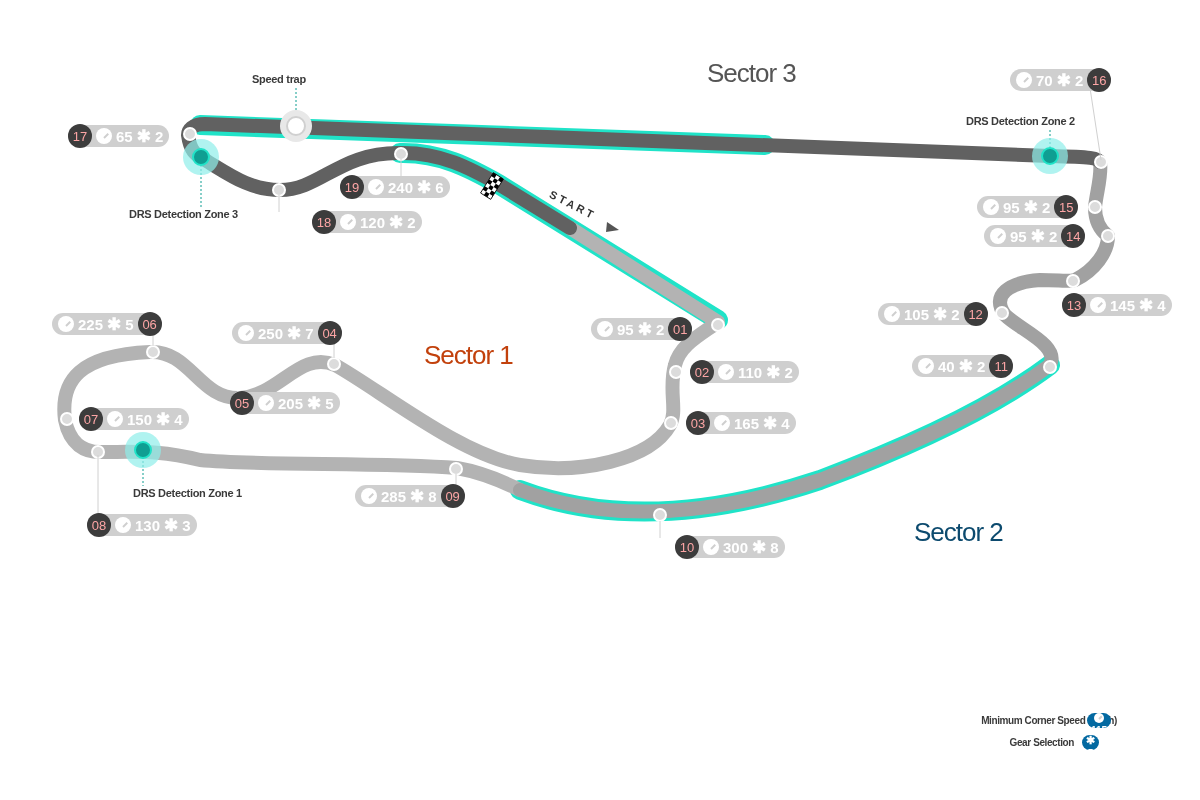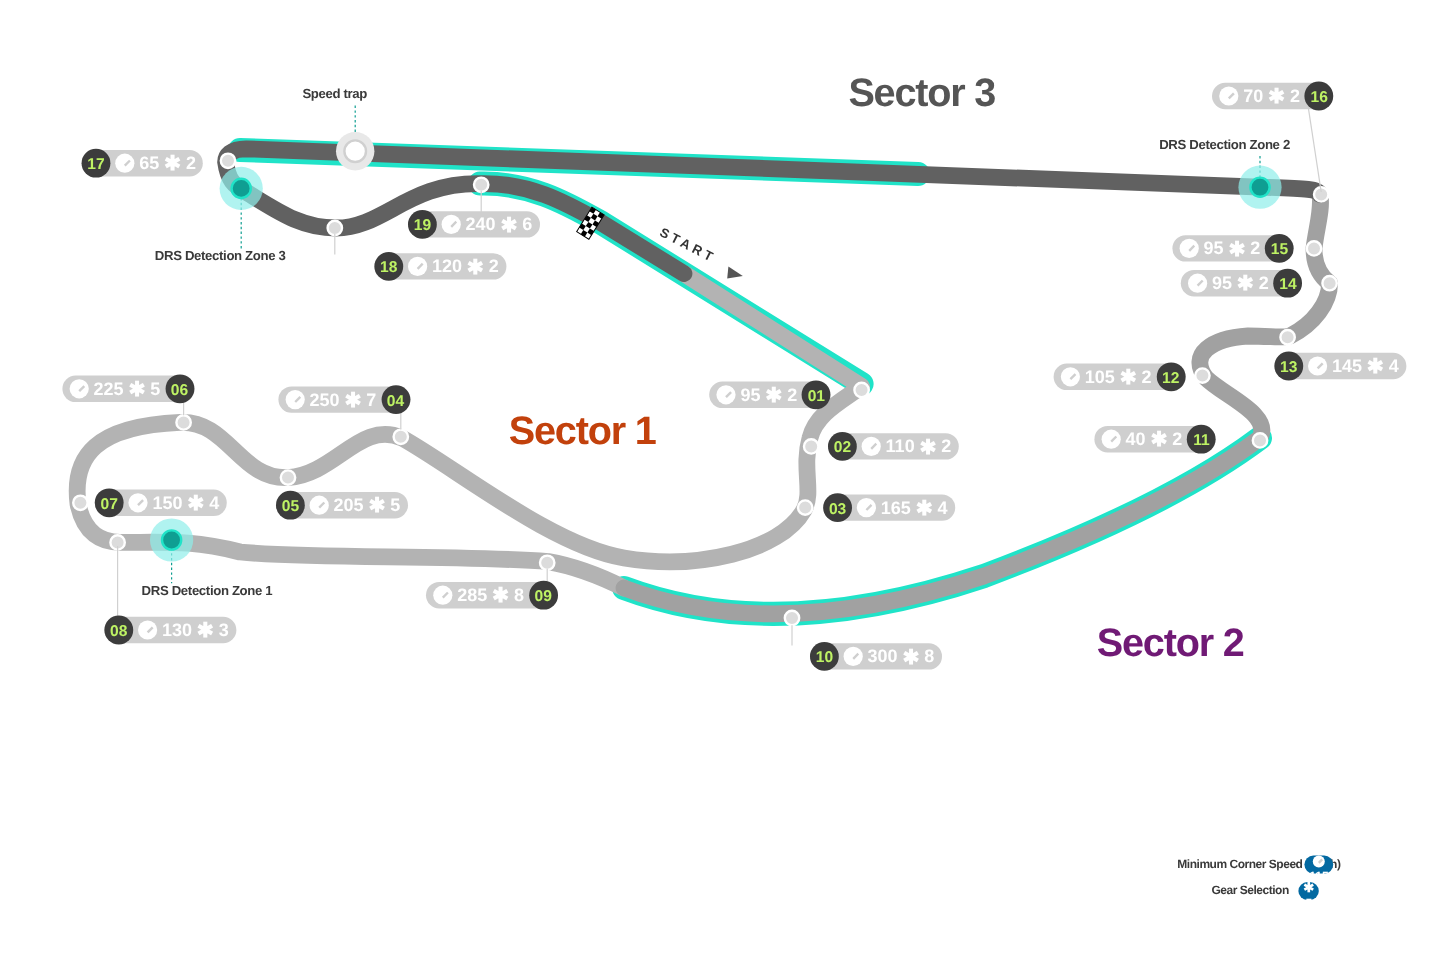--- a/index.html
+++ b/index.html
@@ -1,23 +1,23 @@
 <!DOCTYPE html>
 <html><head>
 <meta charset="utf-8">
 <style>
   html, body { margin:0; padding:0; background:#ffffff; }
   body { width:1200px; height:800px; position:relative; overflow:hidden; font-family:"Liberation Sans", sans-serif; }
   #map { position:absolute; left:0; top:0; }
-  .sector { position:absolute; font-weight:bold; font-size:33px; letter-spacing:-1px; }
+  .sector { position:absolute; font-weight:normal; font-size:26px; letter-spacing:-1px; }
   .anno { position:absolute; font-size:11px; font-weight:bold; color:#3a3a3a; letter-spacing:-0.3px; white-space:nowrap; }
   .pill { position:absolute; height:22px; border-radius:11px; background:#cfcfcf; display:flex; align-items:center; color:#fff; font-weight:bold; font-size:15px; white-space:nowrap; padding:0 6px; box-sizing:border-box; gap:4px;text-align:right; }
   .pill.num-left { padding-left:0; }
   .pill.num-right { padding-right:0; }
-  .num { width:24px; height:24px; border-radius:50%; background:#3c3c3c; color:#bef264; font-size:13px; font-weight:bold; display:flex; align-items:center; justify-content:center; flex:0 0 24px; }
+  .num { width:24px; height:24px; border-radius:50%; background:#3c3c3c; color:#fca5a5; font-size:13px; font-weight:normal; display:flex; align-items:center; justify-content:center; flex:0 0 24px; }
   .gauge { width:16px; height:16px; border-radius:50%; background:#fff; position:relative; flex:0 0 16px; }
   .gauge::after { content:""; position:absolute; left:7px; top:4px; width:2px; height:6px; background:#cfcfcf; transform:rotate(45deg); transform-origin:1px 6px; }
   .gear { color:#fff; font-size:17px; line-height:1; flex:0 0 auto; }
   .legend { position:absolute; right:90px; font-size:10px; font-weight:bold; color:#3a3a3a; letter-spacing:-0.4px; }
   .legend-pill { position:absolute; height:15px; border-radius:8px; background:#0369a1; display:flex; align-items:center; color:#fff; font-weight:bold; font-size:10px; padding:0 4px; gap:2px;flex-direction:column; }
   .legend-pill .gauge { width:10px; height:10px; flex:0 0 10px; }
   .legend-pill .gauge::after { left:4px; top:2px; width:1.5px; height:4px; transform-origin:1px 4px; }
   .legend-pill .gear { font-size:11px; }
   .start-text { position:absolute; font-size:11px; font-weight:bold; letter-spacing:3px; color:#333; transform:rotate(27deg); transform-origin:left top; }
 </style>
@@ -114,25 +114,25 @@
     <rect x="-2" y="0" width="4" height="4" fill="#000"></rect>
     <rect x="-6" y="4" width="4" height="4" fill="#000"></rect>
     <rect x="2" y="4" width="4" height="4" fill="#000"></rect>
     <rect x="-2" y="8" width="4" height="4" fill="#000"></rect>
   </g>
 
   <polygon points="607,222 619,230 606,232" fill="#555555"></polygon>
 </svg>
 
 <div class="sector" style="left:424px; top:340px; color:#c2410c;">Sector 1</div>
-<div class="sector" style="left:914px; top:517px; color:#701a75;">Sector 2</div>
+<div class="sector" style="left:914px; top:517px; color:#0c4a6e;">Sector 2</div>
 <div class="sector" style="left:707px; top:58px; color:#555555;">Sector 3</div>
 
 <div class="anno" style="left:252px; top:73px;">Speed trap</div>
-<div class="anno" style="left:98px; top:487px;padding-left:20px;">DRS Detection Zone 1</div>
+<div class="anno" style="left:113px; top:487px;padding-left:20px;">DRS Detection Zone 1</div>
 <div class="anno" style="left:966px; top:115px;">DRS Detection Zone 2</div>
 <div class="anno" style="left:129px; top:208px;">DRS Detection Zone 3</div>
 <div class="start-text" style="left:553px; top:188px;">START</div>
 
 <div class="pill num-right" style="left:591px; top:318px;">
   <span class="gauge"></span>
   <span>95</span>
   <span class="gear">✱</span>
   <span>2</span>
   <span class="num">01</span>
@@ -201,21 +201,21 @@
   <span class="gear">✱</span>
   <span>2</span>
 </div>
 <div class="pill num-left" style="left:686px; top:412px;">
   <span class="num">03</span>
   <span class="gauge"></span>
   <span>165</span>
   <span class="gear">✱</span>
   <span>4</span>
 </div>
-<div class="pill num-left" style="left:230px; top:410px;">
+<div class="pill num-left" style="left:230px; top:392px;">
   <span class="num">05</span>
   <span class="gauge"></span>
   <span>205</span>
   <span class="gear">✱</span>
   <span>5</span>
 </div>
 <div class="pill num-left" style="left:79px; top:408px;">
   <span class="num">07</span>
   <span class="gauge"></span>
   <span>150</span>

